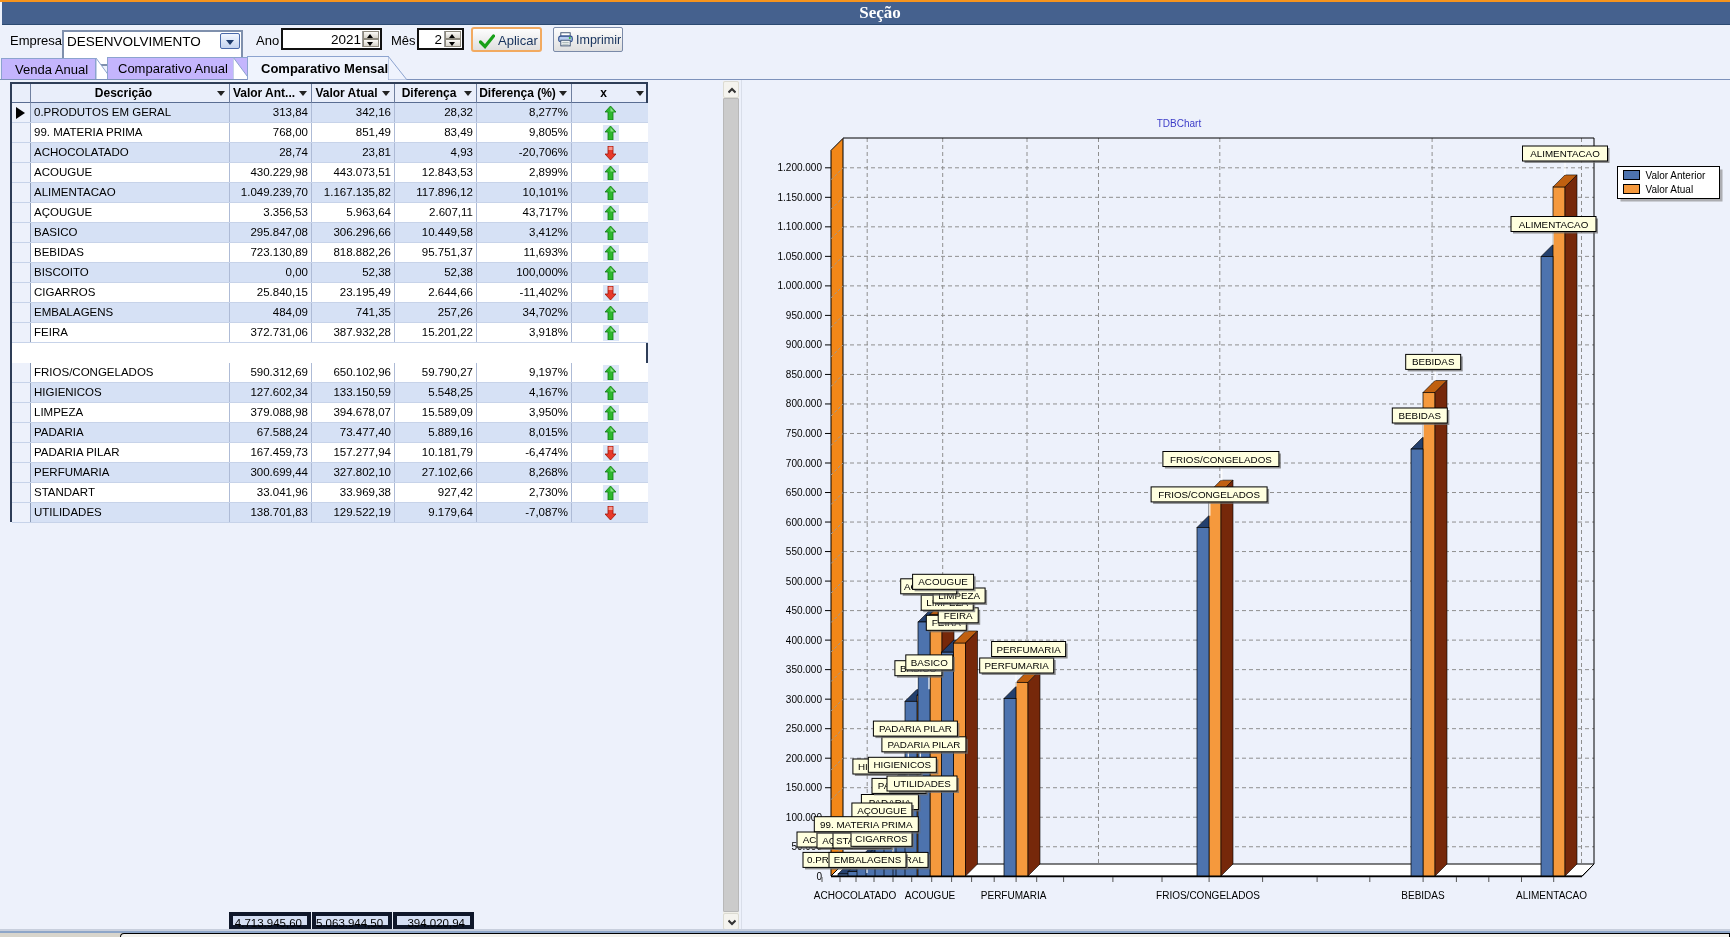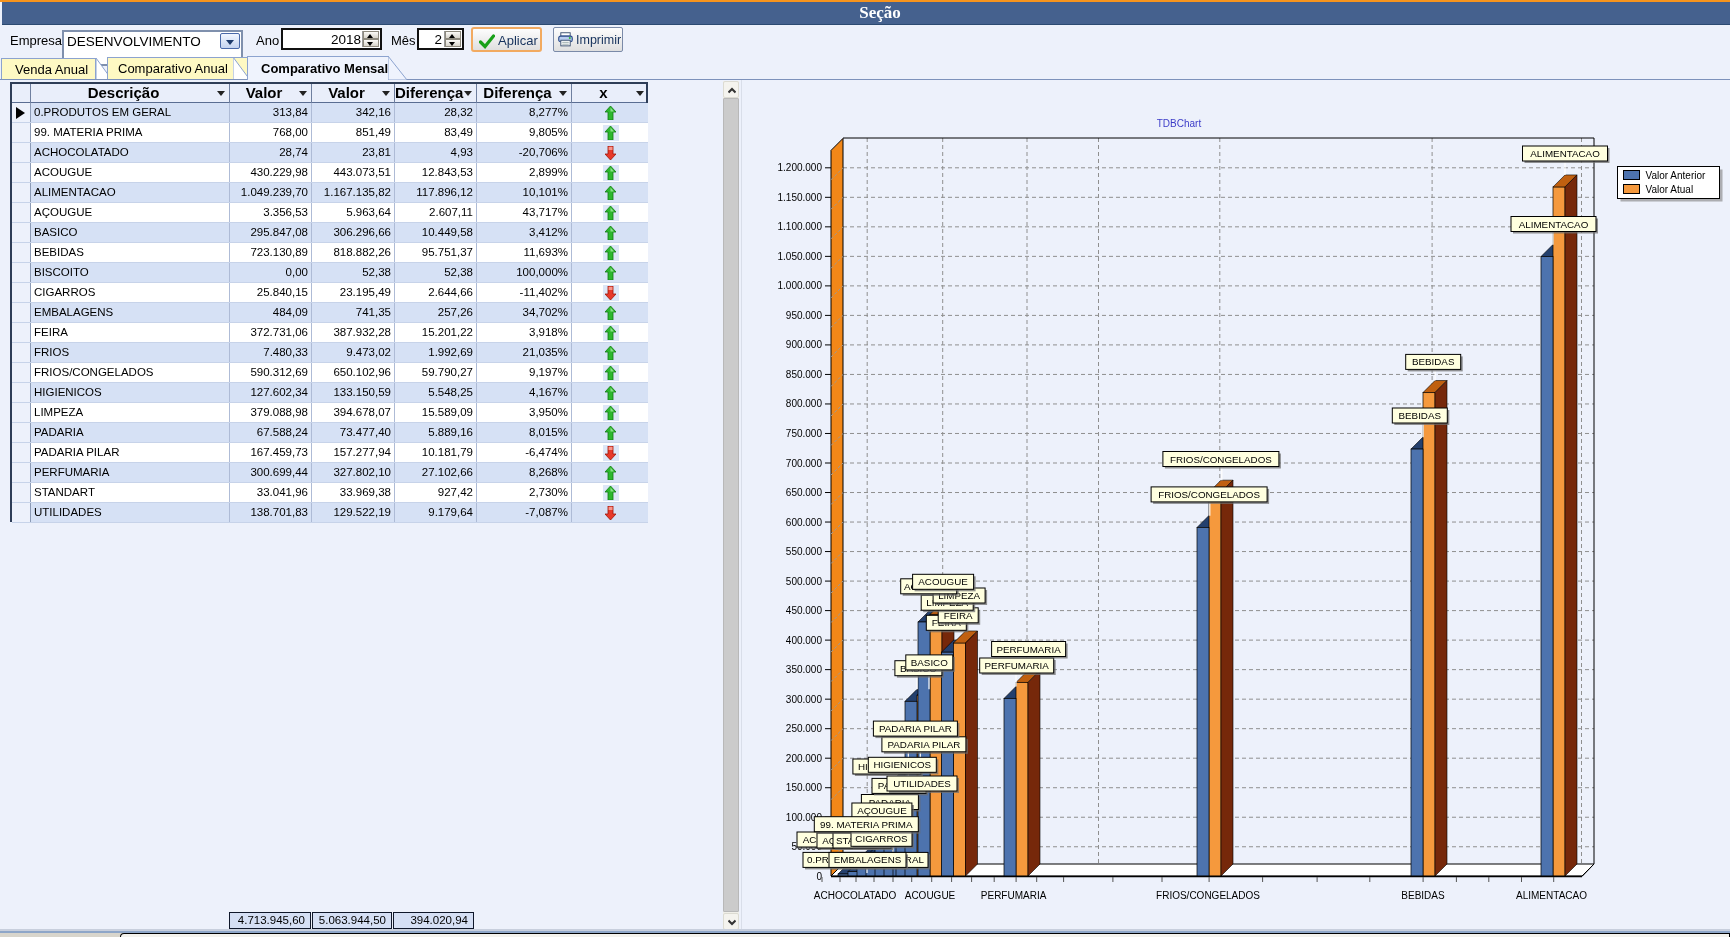--- a/index.html
+++ b/index.html
@@ -28,27 +28,27 @@
 #mesBox{left:417px;top:28px;width:47px;height:22px}
 #mesBox .t{position:absolute;right:20px;top:2px;font-size:13.5px}
 .pbtn{position:absolute;font-size:13.5px;color:#16325c;text-align:right}
 #bAplicar{left:471px;top:27px;width:71px;height:25px;background:linear-gradient(#fdfdfd,#dfdfdf);border:2px solid #f2aa60;border-radius:3px}
 #bAplicar span{position:absolute;left:25px;top:4px;font-size:13px}
 #bAplicar svg{position:absolute;left:6px;top:5px}
 #bImprimir{left:553px;top:27px;width:70px;height:25px;background:linear-gradient(#fdfdfd,#dfdfdf);border:1px solid #7a8aa8;border-radius:2px}
 #bImprimir span{position:absolute;left:22px;top:4.5px;font-size:12.5px}
 #bImprimir svg{position:absolute;left:4px;top:4px}
 
-.tab{position:absolute;height:22px;border:1px solid #8ca3cf;border-bottom:none;font-size:13px;color:#000;background:#fef9c3}
+.tab{position:absolute;height:22px;border:1px solid #8ca3cf;border-bottom:none;font-size:13px;color:#000;background:#c4b5fd}
 .tab i{font-style:normal;position:absolute;top:3px;white-space:nowrap}
 #tabsline{left:0;top:79px;width:1730px;height:1px;background:#7d92bb}
 
 #grid{left:10px;top:82px;width:638px;height:440px;border:2px solid #2e3d57;background:#fff}
 #ghead{position:absolute;left:0;top:0;width:100%;height:19px;background:#e9eefa;border-bottom:1px solid #5a6d92}
-.hc{position:absolute;top:0;height:19px;font-weight:bold;font-size:15px;color:#000;text-align:center;border-right:1px solid #6f7f9f;line-height:18px;padding-right:13px}
+.hc{position:absolute;top:0;height:19px;font-weight:bold;font-size:12px;color:#000;text-align:center;border-right:1px solid #6f7f9f;line-height:18px;padding-right:13px}
 .hc:after{content:"";position:absolute;right:4px;top:7px;border:4px solid transparent;border-top:5px solid #222}
 .tr{position:absolute;left:0;width:636px;height:20px;border-bottom:1px solid #c7d3e9}
 .c{position:absolute;top:0;height:19px;font-size:11.5px;line-height:19px;color:#000;border-right:1px solid #aebbd6;white-space:nowrap;overflow:hidden}
 .c0{left:0;width:19px;background:#edf1fb;border-right:1px solid #8b9ab5}
 .c1{left:19px;width:199px;padding-left:3px}
 .c2{left:218px;width:82px;text-align:right;padding-right:3px}
 .c3{left:300px;width:83px;text-align:right;padding-right:3px}
 .c4{left:383px;width:82px;text-align:right;padding-right:3px}
 .c5{left:465px;width:95px;text-align:right;padding-right:3px}
 .c6{left:560px;width:76px;border-right:none}
@@ -59,41 +59,41 @@
 #h0{left:0;width:19px}
 #h0:after{display:none}#h1{left:19px;width:199px}#h2{left:218px;width:82px}
 #h3{left:300px;width:83px}#h4{left:383px;width:82px}#h5{left:465px;width:95px}
 #h6{left:560px;width:76px;border-right:none}
 
 #vsb{left:723px;top:81px;width:16px;height:849px;background:#f0efe9}
 .sbtn{position:absolute;left:0;width:16px;height:17px;background:#f4f3ee;border:1px solid #dcdbd2;border-radius:2px}
 #vsb .th{position:absolute;left:0;top:17px;width:16px;height:814px;background:#cbcbcb;border:1px solid #b8b8b8;border-radius:1px}
 .chev{position:absolute;left:4px;width:8px;height:8px}
 
-.sumbox{position:absolute;top:912px;height:17px;background:#d5dff4;border:1px solid #0f172a;font-size:11.5px;line-height:15px;text-align:right;padding-right:5px}
+.sumbox{position:absolute;top:912px;height:17px;background:#d5dff4;border:4px solid #0f172a;font-size:11.5px;line-height:15px;text-align:right;padding-right:5px}
 
 #be1{left:0;top:929px;width:1730px;height:3px;background:#c8cfdd}
 #be2{left:0;top:931px;width:1730px;height:2px;background:#8ea6c8}
 #be3{left:0;top:933px;width:1730px;height:4px;background:#d8d5cc}
 #be4{left:120px;top:933px;width:1610px;height:4px;background:#f4f3ee;border:1px solid #000;border-bottom:none;border-radius:4px 0 0 0}
 #chart{left:740px;top:82px;width:990px;height:855px}
 </style></head>
 <body>
 <div class="abs" id="topline"></div>
 <div class="abs" id="title">
     <span>Seção</span>
   </div>
 <span class="abs lbl" id="lEmpresa">Empresa</span>
 <div class="abs" id="combo">
     <span class="t">DESENVOLVIMENTO</span>
     <span class="btn"></span>
   </div>
 <span class="abs lbl" id="lAno">Ano</span>
 <div class="abs spin" id="anoBox">
-    <span class="t">2018</span>
+    <span class="t">2021</span>
     <span class="spinner">
       <span class="u"></span>
       <span class="d"></span>
     </span>
   </div>
 <span class="abs lbl" id="lMes">Mês</span>
 <div class="abs spin" id="mesBox">
     <span class="t">2</span>
     <span class="spinner">
       <span class="u"></span>
@@ -310,34 +310,20 @@
     </div>
     <div class="tr" style="top:239px;background:#ffffff">
       <div class="c c0"></div>
       <div class="c c1">FEIRA</div>
       <div class="c c2">372.731,06</div>
       <div class="c c3">387.932,28</div>
       <div class="c c4">15.201,22</div>
       <div class="c c5">3,918%</div>
       <div class="c c6">
         <span class="sq"></span>
-        <span class="ar up"><svg width="11" height="14" viewBox="0 0 11 14">
-            <polygon points="5.5,0 11,6 8,6 8,14 3,14 3,6 0,6" fill="#2db82d" stroke="#127a12" stroke-width="0.8"></polygon>
-            <polygon points="5.5,1.5 9,5.5 5.5,5.5" fill="#8be08b"></polygon>
-          </svg></span>
-      </div>
-    </div>
-    <div class="tr" style="top:259px;background:#d6e1f5">
-      <div class="c c0"></div>
-      <div class="c c1">FRIOS</div>
-      <div class="c c2">7.480,33</div>
-      <div class="c c3">9.473,02</div>
-      <div class="c c4">1.992,69</div>
-      <div class="c c5">21,035%</div>
-      <div class="c c6">
         <span class="ar up"><svg width="11" height="14" viewBox="0 0 11 14">
             <polygon points="5.5,0 11,6 8,6 8,14 3,14 3,6 0,6" fill="#2db82d" stroke="#127a12" stroke-width="0.8"></polygon>
             <polygon points="5.5,1.5 9,5.5 5.5,5.5" fill="#8be08b"></polygon>
           </svg></span>
       </div>
     </div>
     <div class="tr" style="top:279px;background:#ffffff">
       <div class="c c0"></div>
       <div class="c c1">FRIOS/CONGELADOS</div>
       <div class="c c2">590.312,69</div>

